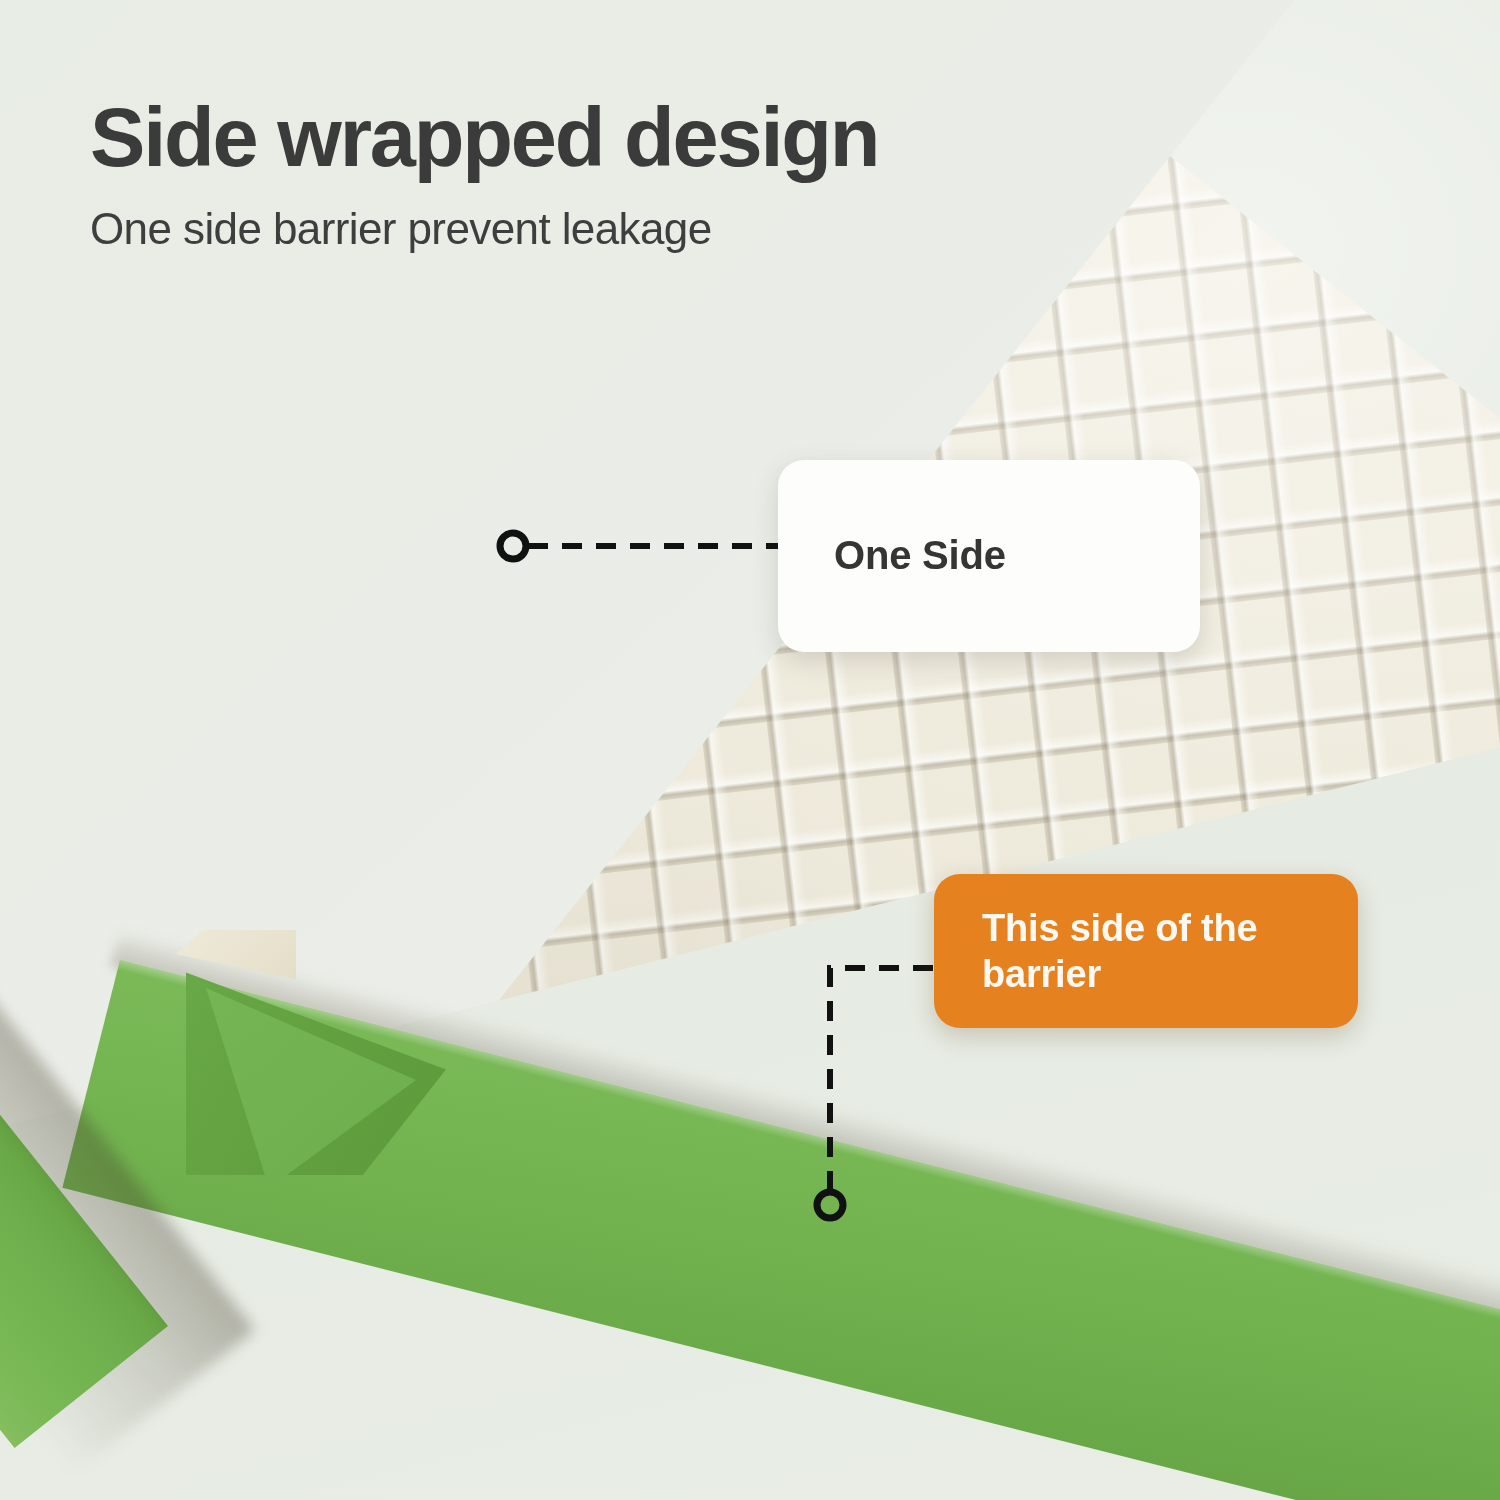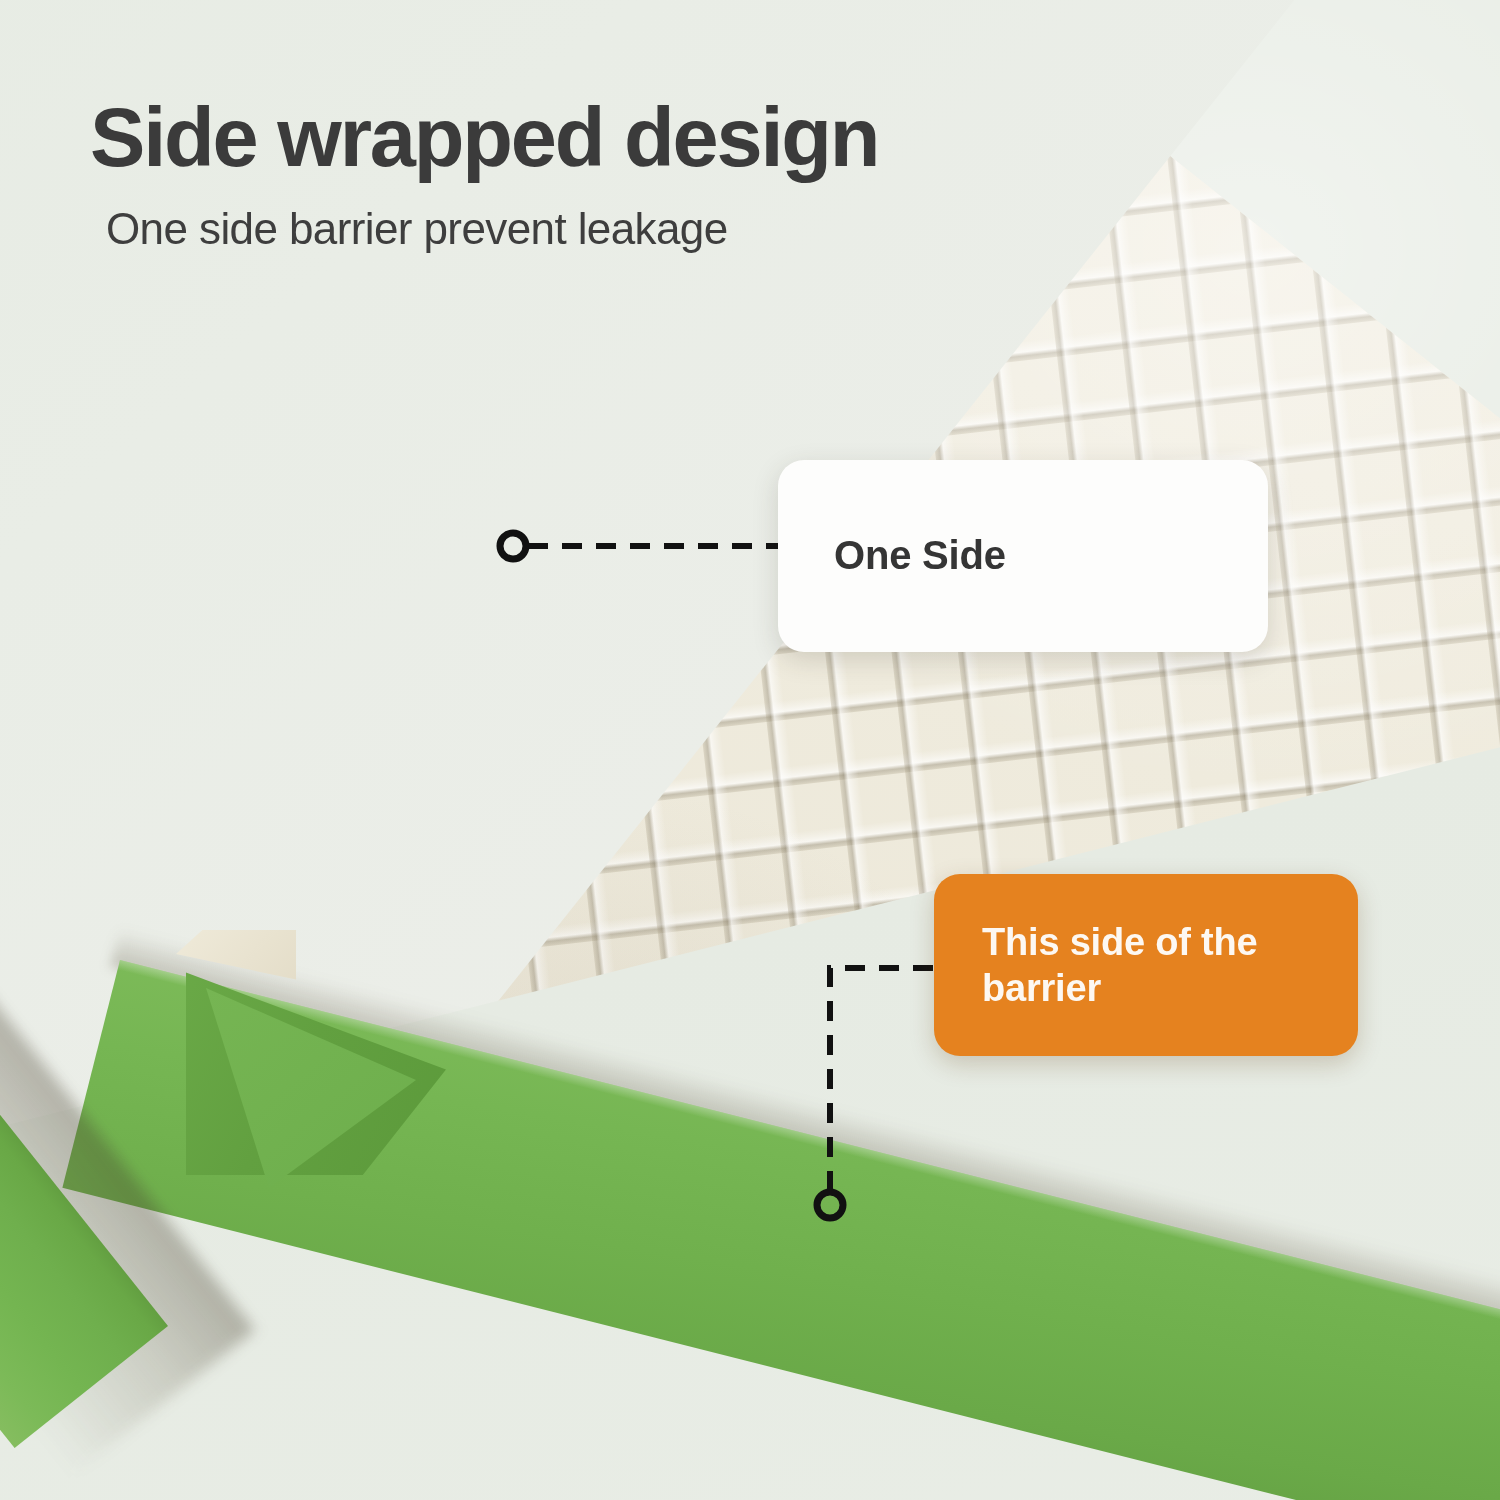--- a/index.html
+++ b/index.html
@@ -201,39 +201,39 @@
   
   .callout {
     position: absolute;
     box-sizing: border-box;
     display: flex;
     align-items: center;
   }
   .callout-white {
     left: 778px;
     top: 460px;
-    width: 490px;
+    width: 422px;
     height: 192px;
     background: #fdfdfc;
     border-radius: 26px;
     box-shadow: 0 8px 26px rgba(60,55,40,0.17);
     padding: 0 0 0 56px;
   }
   .callout-white .ctext {
     font-size: 40px;
     font-weight: 700;
     line-height: 1.28;
     color: #353535;
     letter-spacing: -0.2px;
   }
   .callout-orange {
     left: 934px;
     top: 874px;
     width: 424px;
-    height: 182px;
+    height: 154px;
     background: #e5821f;
     border-radius: 26px;
     box-shadow: 0 8px 24px rgba(90,55,10,0.22);
     padding: 0 0 0 48px;
   }
   .callout-orange .ctext {
     font-size: 38px;
     font-weight: 700;
     line-height: 1.22;
     color: #fdf8f2;
@@ -250,21 +250,21 @@
   .title {
     margin: 0;
     font-size: 83px;
     font-weight: 700;
     line-height: 1.02;
     color: #3b3b3b;
     letter-spacing: -2.2px;
     white-space: nowrap;
   }
   .subtitle {
-    margin: 24px 0 0 16px;
+    margin: 24px 0 0 0;
     font-size: 44px;
     font-weight: 400;
     line-height: 1.1;
     color: #3e3e3e;
     letter-spacing: -0.6px;
     white-space: nowrap;
   }
 </style>
 </head>
 <body>

